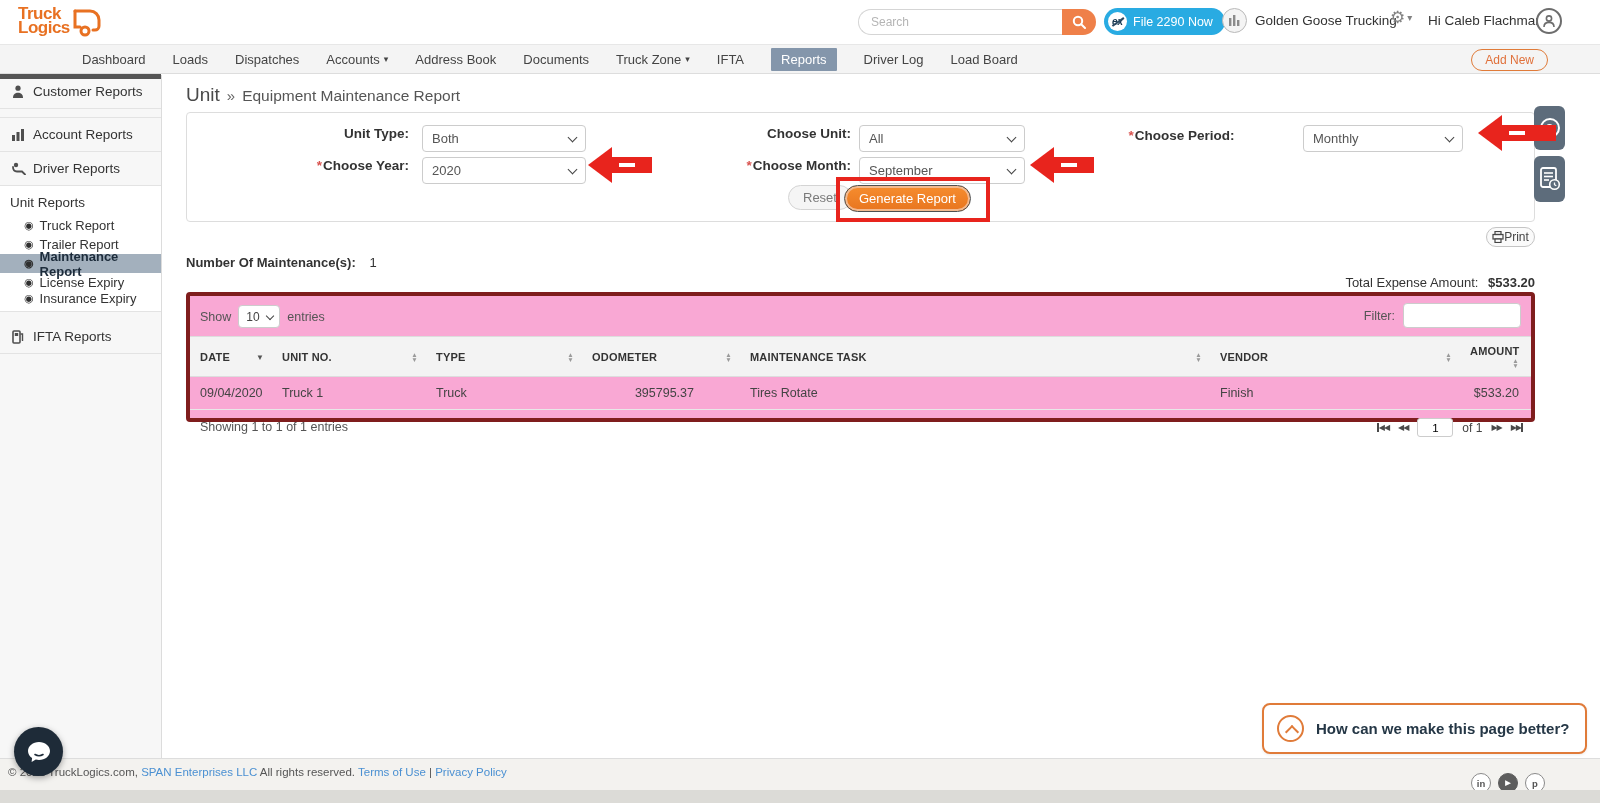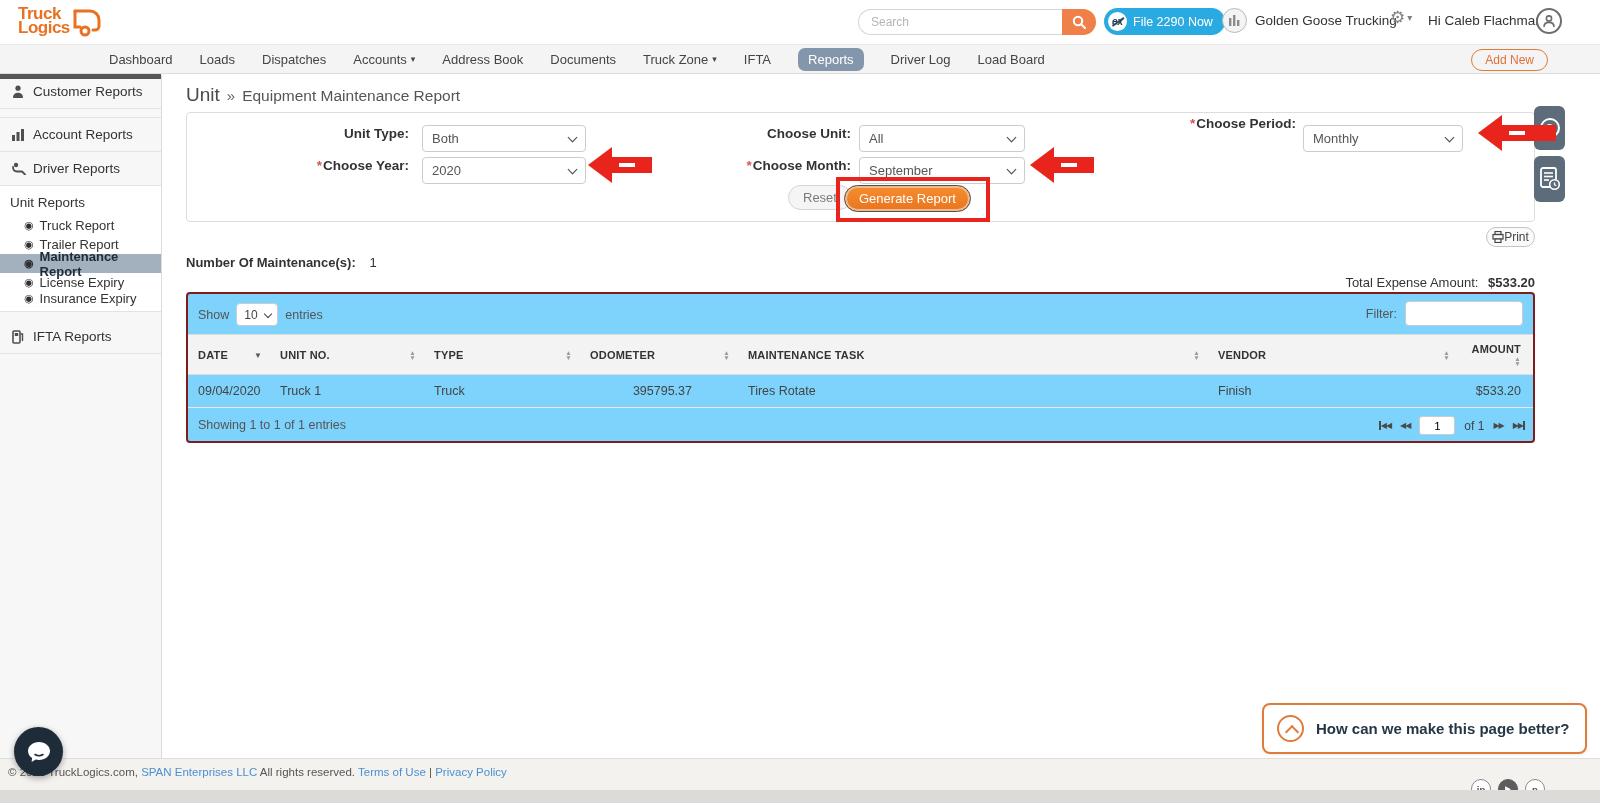--- a/index.html
+++ b/index.html
@@ -23,24 +23,24 @@
   .ring-icon { width:25px; height:25px; border:1.5px solid #b9b9b9; border-radius:50%; display:flex; align-items:center; justify-content:center; background:#f4f4f4; }
   .company-name { font-size:13.5px; color:#333; }
   .gearwrap { position:absolute; left:1390px; top:9px; display:flex; align-items:center; cursor:pointer; color:#828282; }
   .gear-glyph { font-size:17px; line-height:1; }
   .gear-caret { font-size:10px; margin-left:2px; color:#828282; }
   .greeting { position:absolute; left:1428px; top:13px; font-size:13.5px; color:#333; cursor:pointer; }
   .avatar { position:absolute; left:1536px; top:8px; width:26px; height:26px; border:2px solid #6d6d6d; border-radius:50%; display:flex; align-items:center; justify-content:center; cursor:pointer; background:#fff; }
 
   
   .navbar { position:absolute; top:44px; left:0; width:1600px; height:30px; background:#f4f4f4; border-top:1px solid #e7e7e7; border-bottom:1px solid #ddd; display:flex; align-items:center; }
-  .nav-items { display:flex; align-items:center; gap:27px; padding-left:109px; }
+  .nav-items { display:flex; align-items:center; gap:27px; padding-left:82px; }
   .nav-item { font-size:13px; color:#444; cursor:pointer; white-space:nowrap; display:flex; align-items:center; gap:4px; }
   .nav-caret { font-size:9px; color:#444; }
-  .nav-item.active-pill { background:#8496ab; color:#fff; border-radius:7px; padding:4px 10px; }
+  .nav-item.active-pill { background:#8496ab; color:#fff; border-radius:1px; padding:4px 10px; }
   .addnew { position:absolute; right:52px; top:4px; border:1px solid #e07b39; color:#e0703a; background:transparent; border-radius:12px; font-size:12px; padding:3px 13px; cursor:pointer; font-family:"Liberation Sans",sans-serif; }
 
   
   .sidebar { position:absolute; top:75px; left:0; width:162px; bottom:45px; background:#f7f7f7; border-right:1px solid #dcdcdc; font-size:13.5px; }
   .sidebar::before { content:""; position:absolute; top:-1px; left:0; width:100%; height:5px; background:#555; }
   .side-group { padding:9px 8px 9px 10px; border-bottom:1px solid #e3e3e3; display:flex; align-items:center; gap:7px; color:#333; cursor:pointer; }
   .side-group.first { margin-top:8px; border-top:1px solid #e3e3e3; }
   .unit-section { background:#fff; border-bottom:1px solid #e3e3e3; }
   .unit-label { padding:9px 10px 6px 10px; color:#333; cursor:pointer; }
   .sub-item { display:flex; align-items:center; gap:6px; padding:2px 4px 2px 24px; height:19px; color:#333; font-size:13px; cursor:pointer; }
@@ -67,21 +67,21 @@
   .btn-generate { background:linear-gradient(#f68d2e,#e8751f); border:1.5px solid #4f4f4f; border-radius:15px; color:#fff; font-size:13px; padding:5px 14px; cursor:pointer; box-shadow:0 0 0 2px #f2b98f inset; font-family:"Liberation Sans",sans-serif; }
 
   .btn-print { position:absolute; left:1486px; top:227px; width:49px; height:20px; background:#fafafa; border:1px solid #c4c4c4; border-radius:11px; font-size:12px; color:#444; display:flex; align-items:center; justify-content:center; gap:0; cursor:pointer; font-family:"Liberation Sans",sans-serif; }
 
   .summary-left { position:absolute; left:186px; top:255px; font-size:13px; color:#333; }
   .summary-left b { font-weight:bold; }
   .summary-left .val { margin-left:10px; font-weight:normal; color:#333; }
   .summary-right { position:absolute; right:65px; top:255px; font-size:13px; color:#333;margin-top:20px; }
   .summary-right .val { font-weight:bold; margin-left:6px; }
 
-  .table-panel { position:absolute; left:186px; top:292px; width:1349px; height:151px; border:2px solid #7f1d1d; border-radius:4px; background:#7dd3fc; }
+  .table-panel { position:absolute; left:186px; top:292px; width:1349px; height:130px; border:4px solid #7f1d1d; border-radius:4px; background:#f9a8d4; }
   .tp-controls { position:relative; height:40px; }
   .show-entries { position:absolute; left:10px; top:9px; display:flex; align-items:center; gap:7px; font-size:12.5px; color:#555; }
   .sel-small { position:relative; width:42px; }
   .sel-small select { appearance:none; -webkit-appearance:none; width:100%; height:23px; border:1px solid #ccc; border-radius:4px; background:#fff; font-size:12px; color:#444; padding:0 16px 0 7px; outline:none; font-family:"Liberation Sans",sans-serif; }
   .sel-small::after { content:""; position:absolute; right:7px; top:8px; width:5px; height:5px; border-right:1.4px solid #444; border-bottom:1.4px solid #444; transform:rotate(45deg); pointer-events:none; }
   .filterwrap { position:absolute; right:10px; top:7px; display:flex; align-items:center; gap:8px; font-size:12.5px; color:#555; }
   .filterwrap input { width:118px; height:25px; border:1px solid #ccc; border-radius:4px; outline:none; padding:0 7px; font-size:12.5px; font-family:"Liberation Sans",sans-serif; }
 
   table.report { width:100%; border-collapse:collapse; table-layout:fixed; }
   table.report thead th { background:#f3f3f3; border-top:1px solid #ddd; border-bottom:1px solid #ddd; font-size:11px; font-weight:bold; color:#333; text-align:left; padding:8px 8px 8px 10px; letter-spacing:0.2px; cursor:pointer; }
@@ -117,21 +117,21 @@
   
   .feedback { position:absolute; left:1243px; top:703px; width:325px; height:51px; background:#fff; border:2px solid #e07b39; border-radius:8px; display:flex; align-items:center; gap:12px; padding-left:13px; z-index:25; box-shadow:0 1px 3px rgba(0,0,0,0.08);margin-left:19px; }
   .fb-circle { width:27px; height:27px; border:2px solid #e07b39; border-radius:50%; position:relative; flex:0 0 auto; }
   .fb-circle::after { content:""; position:absolute; left:7.5px; top:10px; width:8px; height:8px; border-left:2px solid #e07b39; border-top:2px solid #e07b39; transform:rotate(45deg); }
   .fb-text { font-size:15px; font-weight:bold; color:#253746; }
 
   .footer { position:absolute; left:0; top:758px; width:1600px; height:32px; background:#f3f2ef; border-top:1px solid #ddd; }
   .footer-strip { position:absolute; left:0; top:790px; width:1600px; height:13px; background:#dcdbd7; }
   .footer-text { position:absolute; left:8px; top:7px; font-size:11.5px; color:#555; }
   .footer-text a { color:#4a90d2; text-decoration:none; cursor:pointer; }
-  .socials { position:absolute; right:55px; top:20px; display:flex; gap:7px;text-align:right; }
+  .socials { position:absolute; right:55px; top:14px; display:flex; gap:7px;text-align:right; }
   .soc { width:20px; height:20px; border:1.5px solid #8a8a8a; border-radius:50%; color:#555; font-size:9.5px; font-weight:bold; display:flex; align-items:center; justify-content:center; cursor:pointer; background:#fff; }
   .soc.fill { background:#5d5d5d; color:#fff; border-color:#5d5d5d; font-size:7px; }
 
   .chatbtn { position:absolute; left:14px; top:727px; width:49px; height:49px; background:#1e2b38; border-radius:50%; display:flex; align-items:center; justify-content:center; box-shadow:0 2px 6px rgba(0,0,0,0.35); cursor:pointer; z-index:30; }
 </style>
 </head>
 <body>
 
 <div id="app">
 
@@ -313,21 +313,21 @@
       <select><option>Both</option></select>
     </div>
 
     <div class="fgroup" style="left:440px; top:13px; width:224px; justify-content:flex-end;">
       <span class="flabel">Choose Unit:</span>
     </div>
     <div class="sel" style="position:absolute; left:672px; top:12px; width:166px;">
       <select><option>All</option></select>
     </div>
 
-    <div class="fgroup" style="left:880px; top:3px; width:229px; justify-content:flex-end;">
+    <div class="fgroup" style="left:880px; top:15px; width:229px; justify-content:center;">
       <span class="flabel"><span class="req">*</span><span>Choose Period:</span></span>
     </div>
     <div class="sel" style="position:absolute; left:1116px; top:12px; width:160px;">
       <select><option>Monthly</option></select>
     </div>
 
     <div class="fgroup" style="left:0; top:45px; width:222px; justify-content:flex-end;">
       <span class="flabel"><span class="req">*</span><span>Choose Year:</span></span>
     </div>
     <div class="sel" style="position:absolute; left:235px; top:44px; width:164px;">

